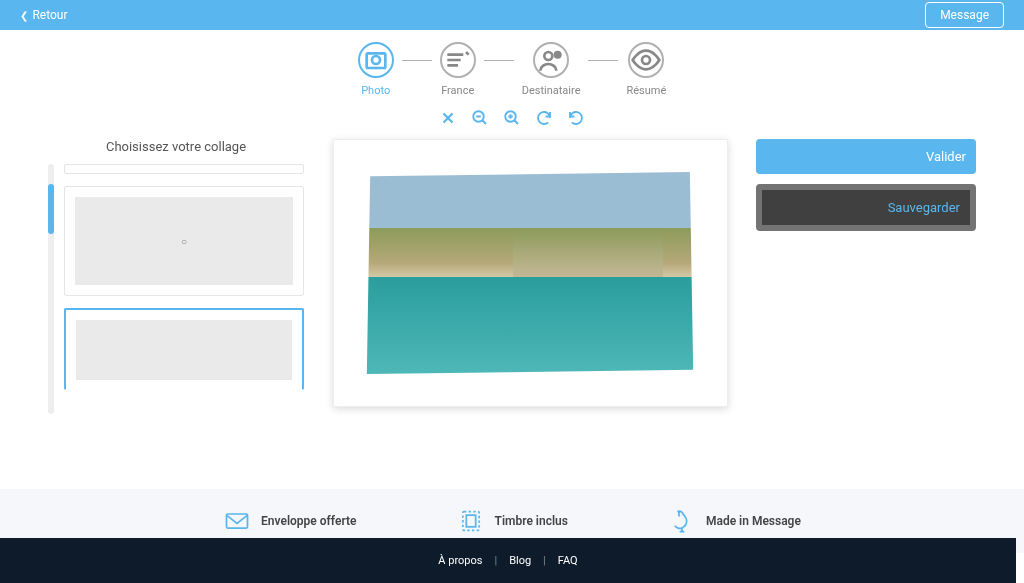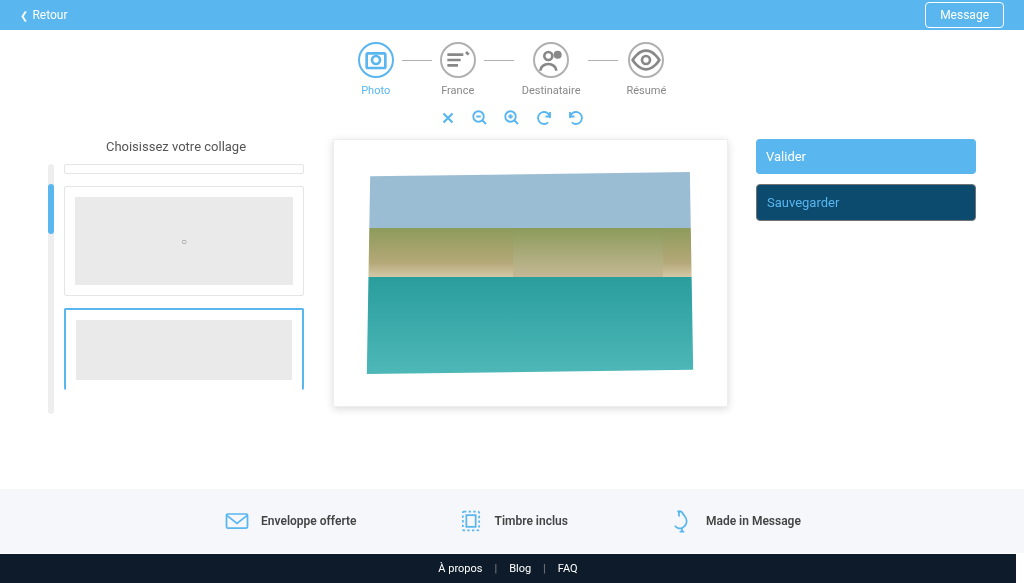--- a/index.html
+++ b/index.html
@@ -29,27 +29,27 @@
 .template-inner{background:#eaeaea;width:100%;height:88px;display:flex;align-items:center;justify-content:center;}
 .template.selected{border:2px solid #59b6ef;}
 .template-inner.circle::after{content:"○";color:#888;font-size:10px;}
 .template.partial{border-bottom:none;}
 .template.partial .template-inner{height:60px;}
 .canvas{flex:1;display:flex;justify-content:center;}
 .photo-frame{width:395px;height:268px;background:#fff;padding:30px;box-shadow:0 2px 8px rgba(0,0,0,0.15);border:1px solid #eee;}
 .photo-inner{width:100%;height:100%;background:linear-gradient(to bottom,#9bbdd4 0%,#9bbdd4 28%,#8c9b5a 28%,#b5a878 45%,#d4c9a8 52%,#2a9d9d 52%,#4fb8b8 100%);clip-path:polygon(2% 3%,98% 1%,99% 97%,1% 99%);position:relative;}
 .cliff{position:absolute;top:28%;right:10%;width:45%;height:24%;background:linear-gradient(to bottom,#8c9b5a,#c4b896);}
 .actions{width:220px;flex-shrink:0;display:flex;flex-direction:column;gap:10px;}
-.btn{padding:10px;border-radius:4px;text-align:left;font-size:13px;cursor:pointer;}
+.btn{padding:10px;border-radius:4px;text-align:right;font-size:13px;cursor:pointer;}
 .btn-primary{background:#59b6ef;color:#fff;border:none;}
-.btn-secondary{background:#0c4a6e;color:#59b6ef;border:1px solid #737373;}
+.btn-secondary{background:#404040;color:#59b6ef;border:6px solid #737373;}
 .features{position:absolute;bottom:30px;left:0;right:0;background:#f5f7fa;padding:18px 0;display:flex;justify-content:center;gap:100px;}
 .feature{display:flex;align-items:center;gap:10px;font-size:12px;color:#444;font-weight:600;}
 .feature-icon{width:28px;height:28px;color:#59b6ef;}
-.footer{position:absolute;bottom:0;left:0;right:8px;background:#0d1b2a;color:#fff;padding:8px 0;display:flex;justify-content:center;gap:12px;font-size:11px;}
+.footer{position:absolute;bottom:0;left:0;right:8px;background:#0d1b2a;color:#fff;padding:16px 0;display:flex;justify-content:center;gap:12px;font-size:11px;}
 .footer-link{color:#fff;cursor:pointer;}
 .footer-sep{color:#888;}
 svg{width:100%;height:100%;}
 </style>
 </head>
 <body>
 
 <div class="header">
   <div class="back-btn">
     <span class="chev">❮</span>

